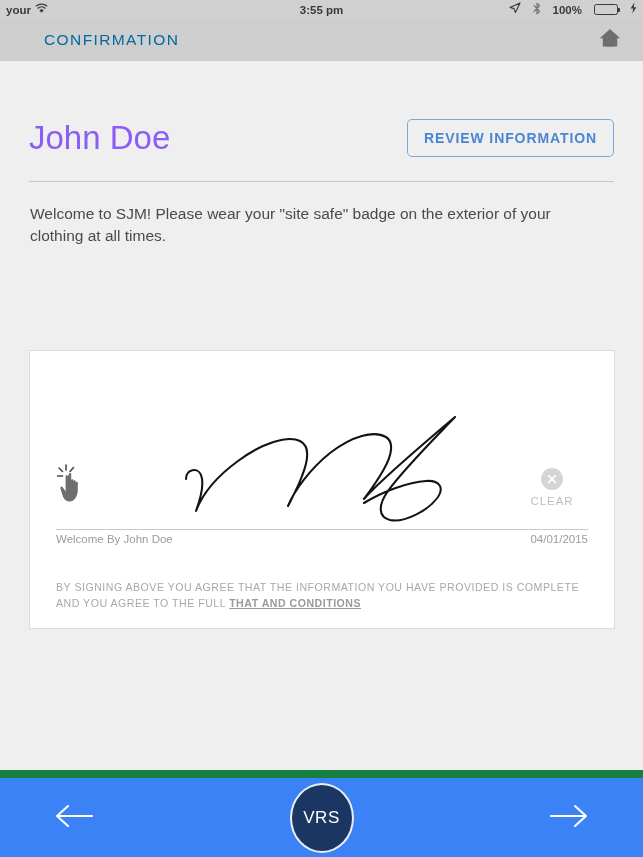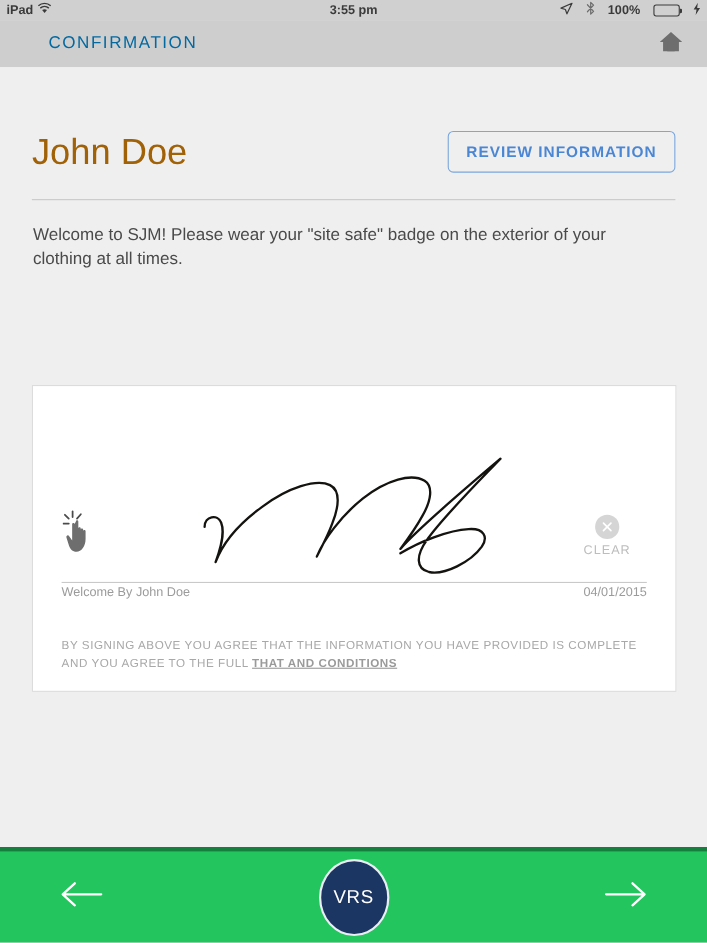--- a/index.html
+++ b/index.html
@@ -48,21 +48,21 @@
   }
 
   
   .content { position: absolute; top: 61px; left: 0; width: 643px; height: 709px; background: #efeff0; }
 
   .title-row {
     position: absolute; top: 54px; left: 29px; right: 29px; height: 46px;
     display: flex; align-items: center; justify-content: space-between;
   }
   .person-name {
-    font-size: 33px; color: #a16207; font-weight: 300; letter-spacing: 0px;
+    font-size: 33px; color: #8b5cf6; font-weight: 300; letter-spacing: 0px;
   }
   .review-btn {
     border: 1px solid #7ba7dd; border-radius: 5px; background: transparent;
     color: #4a86d4; font-size: 14px; letter-spacing: 0.9px; font-weight: bold;
     padding: 10px 16px; cursor: pointer;
   }
   .divider {
     position: absolute; top: 120px; left: 29px; right: 29px;
     height: 1px; background: #c8c8c8;
   }
@@ -98,41 +98,41 @@
   }
   .terms {
     position: absolute; left: 26px; right: 26px; top: 228px;
     font-size: 10.6px; color: #a8a8a8; letter-spacing: 0.5px; line-height: 1.55;
   }
   .terms-link { font-weight: bold; text-decoration: underline; color: #9a9a9a; cursor: pointer; }
 
   
   .footer {
     position: absolute; left: 0; bottom: 0; width: 643px; height: 87px;
-    background: #22c55e; border-top: 4px solid #15803d;
+    background: #3b82f6; border-top: 8px solid #15803d;
     display: flex; align-items: center; justify-content: space-between;
     padding: 0 52px;
   }
   .arrow-btn { width: 46px; height: 46px; display: flex; align-items: center; justify-content: center; cursor: pointer; }
   .vrs-badge {
     position: absolute; left: 50%; transform: translateX(-50%);
     width: 64px; height: 70px; border-radius: 50%;
     border: 2px solid #e9eef5; background: #1c3663;
     display: flex; align-items: center; justify-content: center;
     color: #ffffff; font-size: 17px; letter-spacing: 0.5px; cursor: pointer;
   }
 </style>
 </head>
 <body>
 
 <div class="screen">
 
   <div class="statusbar">
     <div class="sb-left">
-      <span class="sb-device">iPad</span>
+      <span class="sb-device">your</span>
       <span class="wifi-icon">
         <svg width="13" height="11" viewBox="0 0 13 11">
           <path d="M6.5 9.8 L4.3 7.2 A3.6 3.6 0 0 1 8.7 7.2 Z" fill="#3a3a3a"></path>
           <path d="M2.6 5.4 A5.9 5.9 0 0 1 10.4 5.4" stroke="#3a3a3a" stroke-width="1.3" fill="none"></path>
           <path d="M0.9 3.2 A8.4 8.4 0 0 1 12.1 3.2" stroke="#3a3a3a" stroke-width="1.3" fill="none"></path>
         </svg>
       </span>
     </div>
     <div class="sb-center">3:55 pm</div>
     <div class="sb-right">

